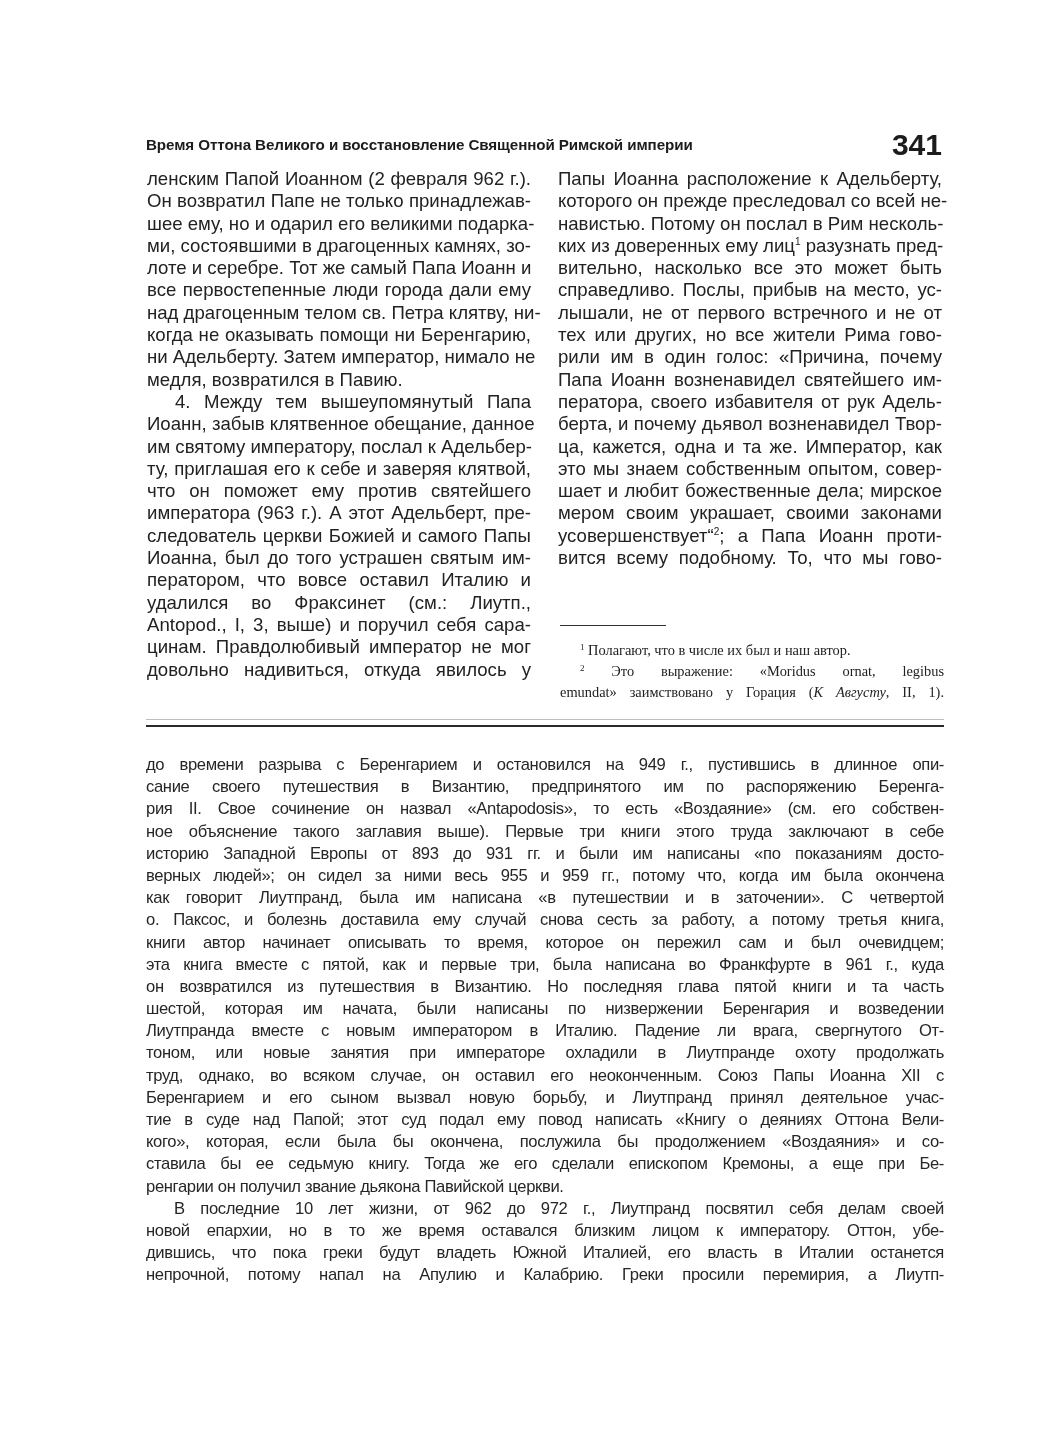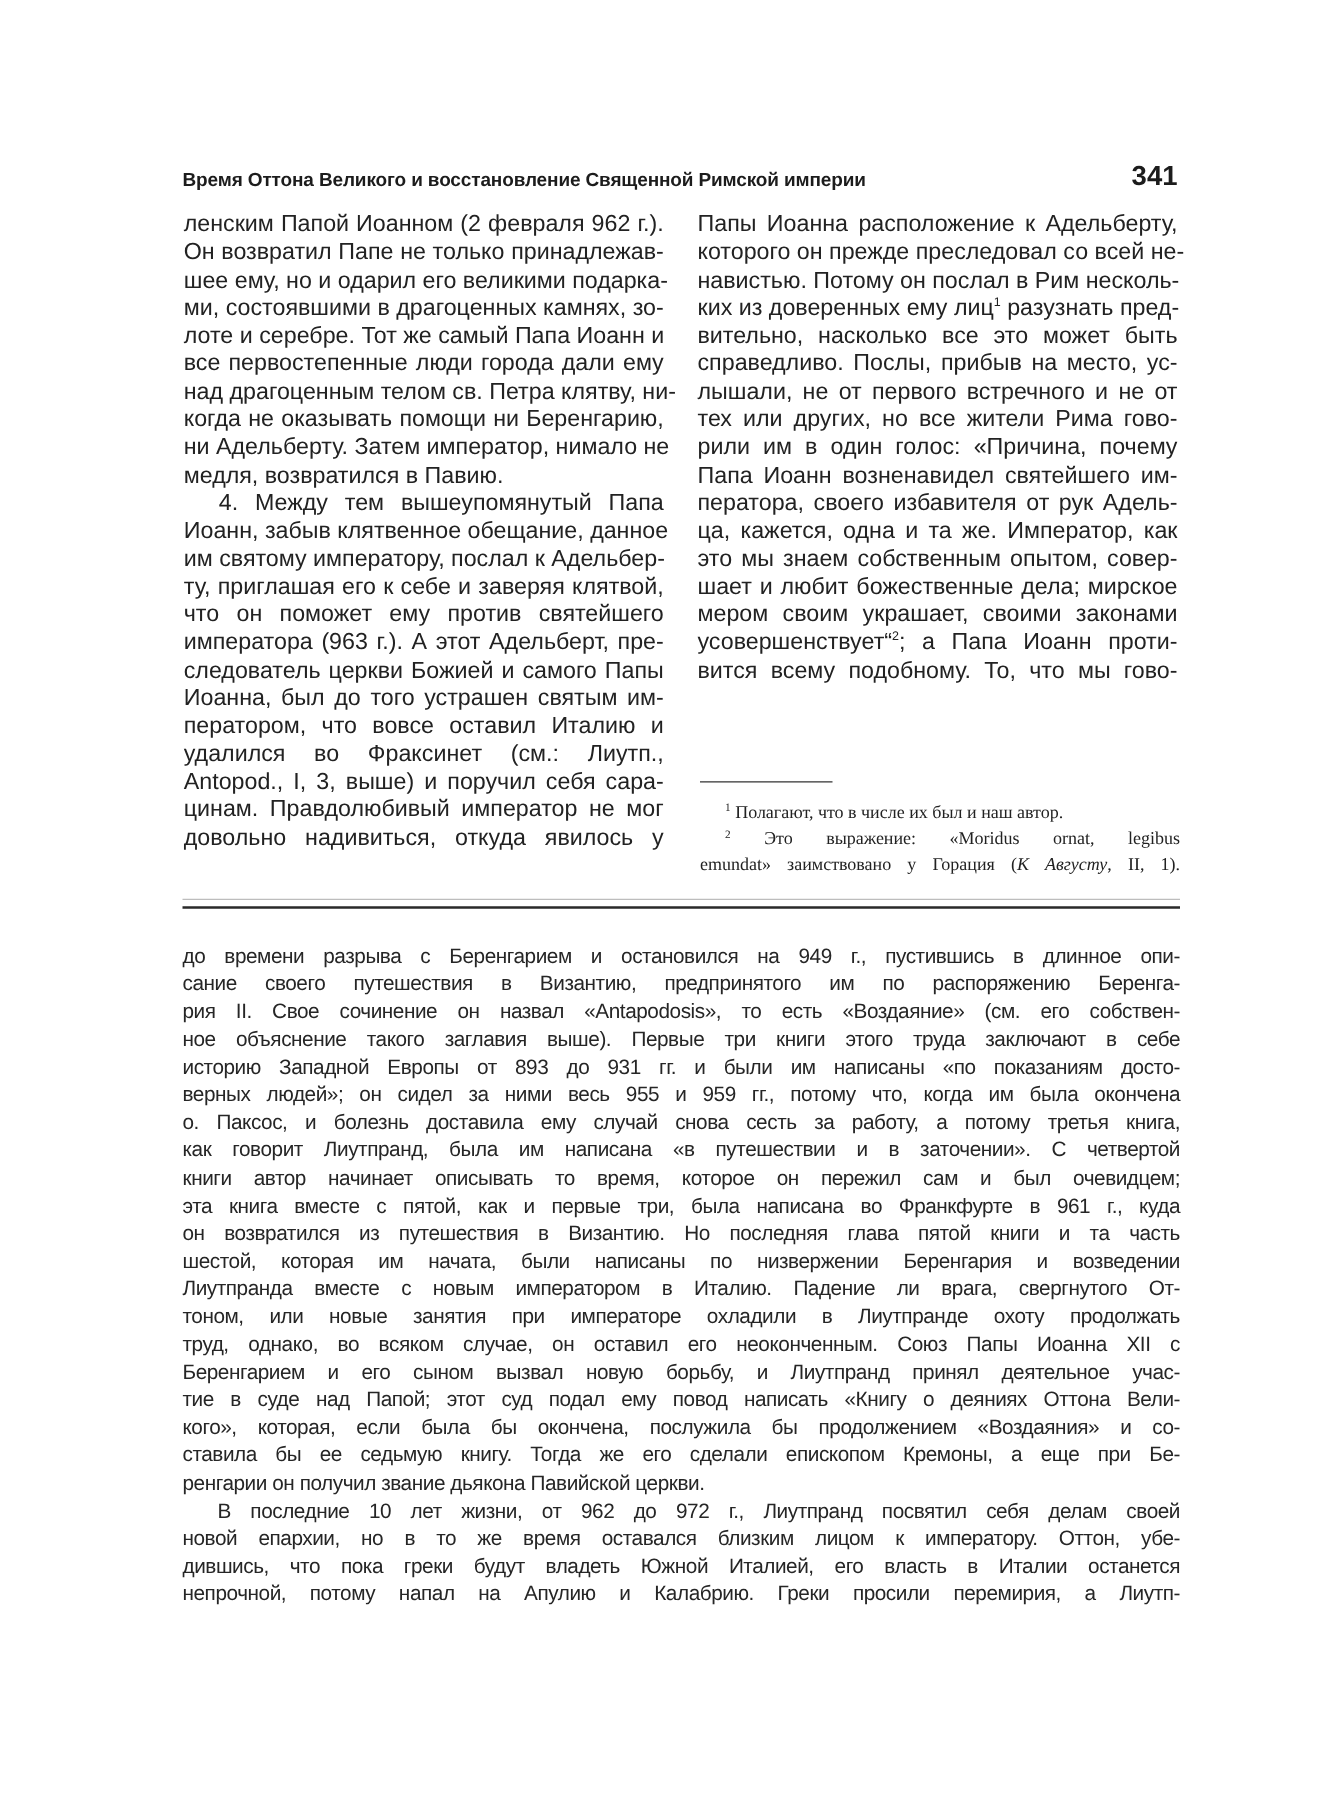--- a/index.html
+++ b/index.html
@@ -23,21 +23,21 @@
       font-family: "Liberation Sans", sans-serif;
       font-weight: bold;
       font-size: 15.2px;
       color: #1c1c1c;
       letter-spacing: -0.1px;
     }
     .page-number {
       position: absolute; right: 4px; top: 0;
       font-family: "Liberation Sans", sans-serif;
       font-weight: bold;
-      font-size: 22px;
+      font-size: 30px;
       color: #1c1c1c;
     }
     .col {
       position: absolute;
       top: 152px;
       width: 384px;
       font-family: Liberation Sans, sans-serif;
       font-size: 18.6px;
       line-height: 22.3px;
       color: #222;
@@ -133,20 +133,21 @@
     <span class="line">которого он прежде преследовал со всей не-</span>
     <span class="line">навистью. Потому он послал в Рим несколь-</span>
     <span class="line"><span>ких из доверенных ему лиц</span><sup class="fn">1</sup><span> разузнать пред-</span></span>
     <span class="line">вительно, насколько все это может быть</span>
     <span class="line">справедливо. Послы, прибыв на место, ус-</span>
     <span class="line">лышали, не от первого встречного и не от</span>
     <span class="line">тех или других, но все жители Рима гово-</span>
     <span class="line">рили им в один голос: «Причина, почему</span>
     <span class="line">Папа Иоанн возненавидел святейшего им-</span>
     <span class="line">ператора, своего избавителя от рук Адель-</span>
+    <span class="line">берта, и почему дьявол возненавидел Твор-</span>
     <span class="line">ца, кажется, одна и та же. Император, как</span>
     <span class="line">это мы знаем собственным опытом, совер-</span>
     <span class="line">шает и любит божественные дела; мирское</span>
     <span class="line">мером своим украшает, своими законами</span>
     <span class="line"><span>усовершенствует“</span><sup class="fn">2</sup><span>; а Папа Иоанн проти-</span></span>
     <span class="line">вится всему подобному. То, что мы гово-</span>
   </div>
 
   <div class="fn-rule"></div>
 
@@ -159,22 +160,22 @@
   <div class="divider-thin"></div>
   <div class="divider"></div>
 
   <div class="lower">
     <span class="line">до времени разрыва с Беренгарием и остановился на 949 г., пустившись в длинное опи-</span>
     <span class="line">сание своего путешествия в Византию, предпринятого им по распоряжению Беренга-</span>
     <span class="line">рия II. Свое сочинение он назвал «Antapodosis», то есть «Воздаяние» (см. его собствен-</span>
     <span class="line">ное объяснение такого заглавия выше). Первые три книги этого труда заключают в себе</span>
     <span class="line">историю Западной Европы от 893 до 931 гг. и были им написаны «по показаниям досто-</span>
     <span class="line">верных людей»; он сидел за ними весь 955 и 959 гг., потому что, когда им была окончена</span>
+    <span class="line">как говорит Лиутпранд, была им написана «в путешествии и в заточении». С четвертой</span>
     <span class="line">о. Паксос, и болезнь доставила ему случай снова сесть за работу, а потому третья книга,</span>
-    <span class="line">как говорит Лиутпранд, была им написана «в путешествии и в заточении». С четвертой</span>
     <span class="line">книги автор начинает описывать то время, которое он пережил сам и был очевидцем;</span>
     <span class="line">эта книга вместе с пятой, как и первые три, была написана во Франкфурте в 961 г., куда</span>
     <span class="line">он возвратился из путешествия в Византию. Но последняя глава пятой книги и та часть</span>
     <span class="line">шестой, которая им начата, были написаны по низвержении Беренгария и возведении</span>
     <span class="line">Лиутпранда вместе с новым императором в Италию. Падение ли врага, свергнутого От-</span>
     <span class="line">тоном, или новые занятия при императоре охладили в Лиутпранде охоту продолжать</span>
     <span class="line">труд, однако, во всяком случае, он оставил его неоконченным. Союз Папы Иоанна XII с</span>
     <span class="line">Беренгарием и его сыном вызвал новую борьбу, и Лиутпранд принял деятельное учас-</span>
     <span class="line">тие в суде над Папой; этот суд подал ему повод написать «Книгу о деяниях Оттона Вели-</span>
     <span class="line">кого», которая, если была бы окончена, послужила бы продолжением «Воздаяния» и со-</span>

